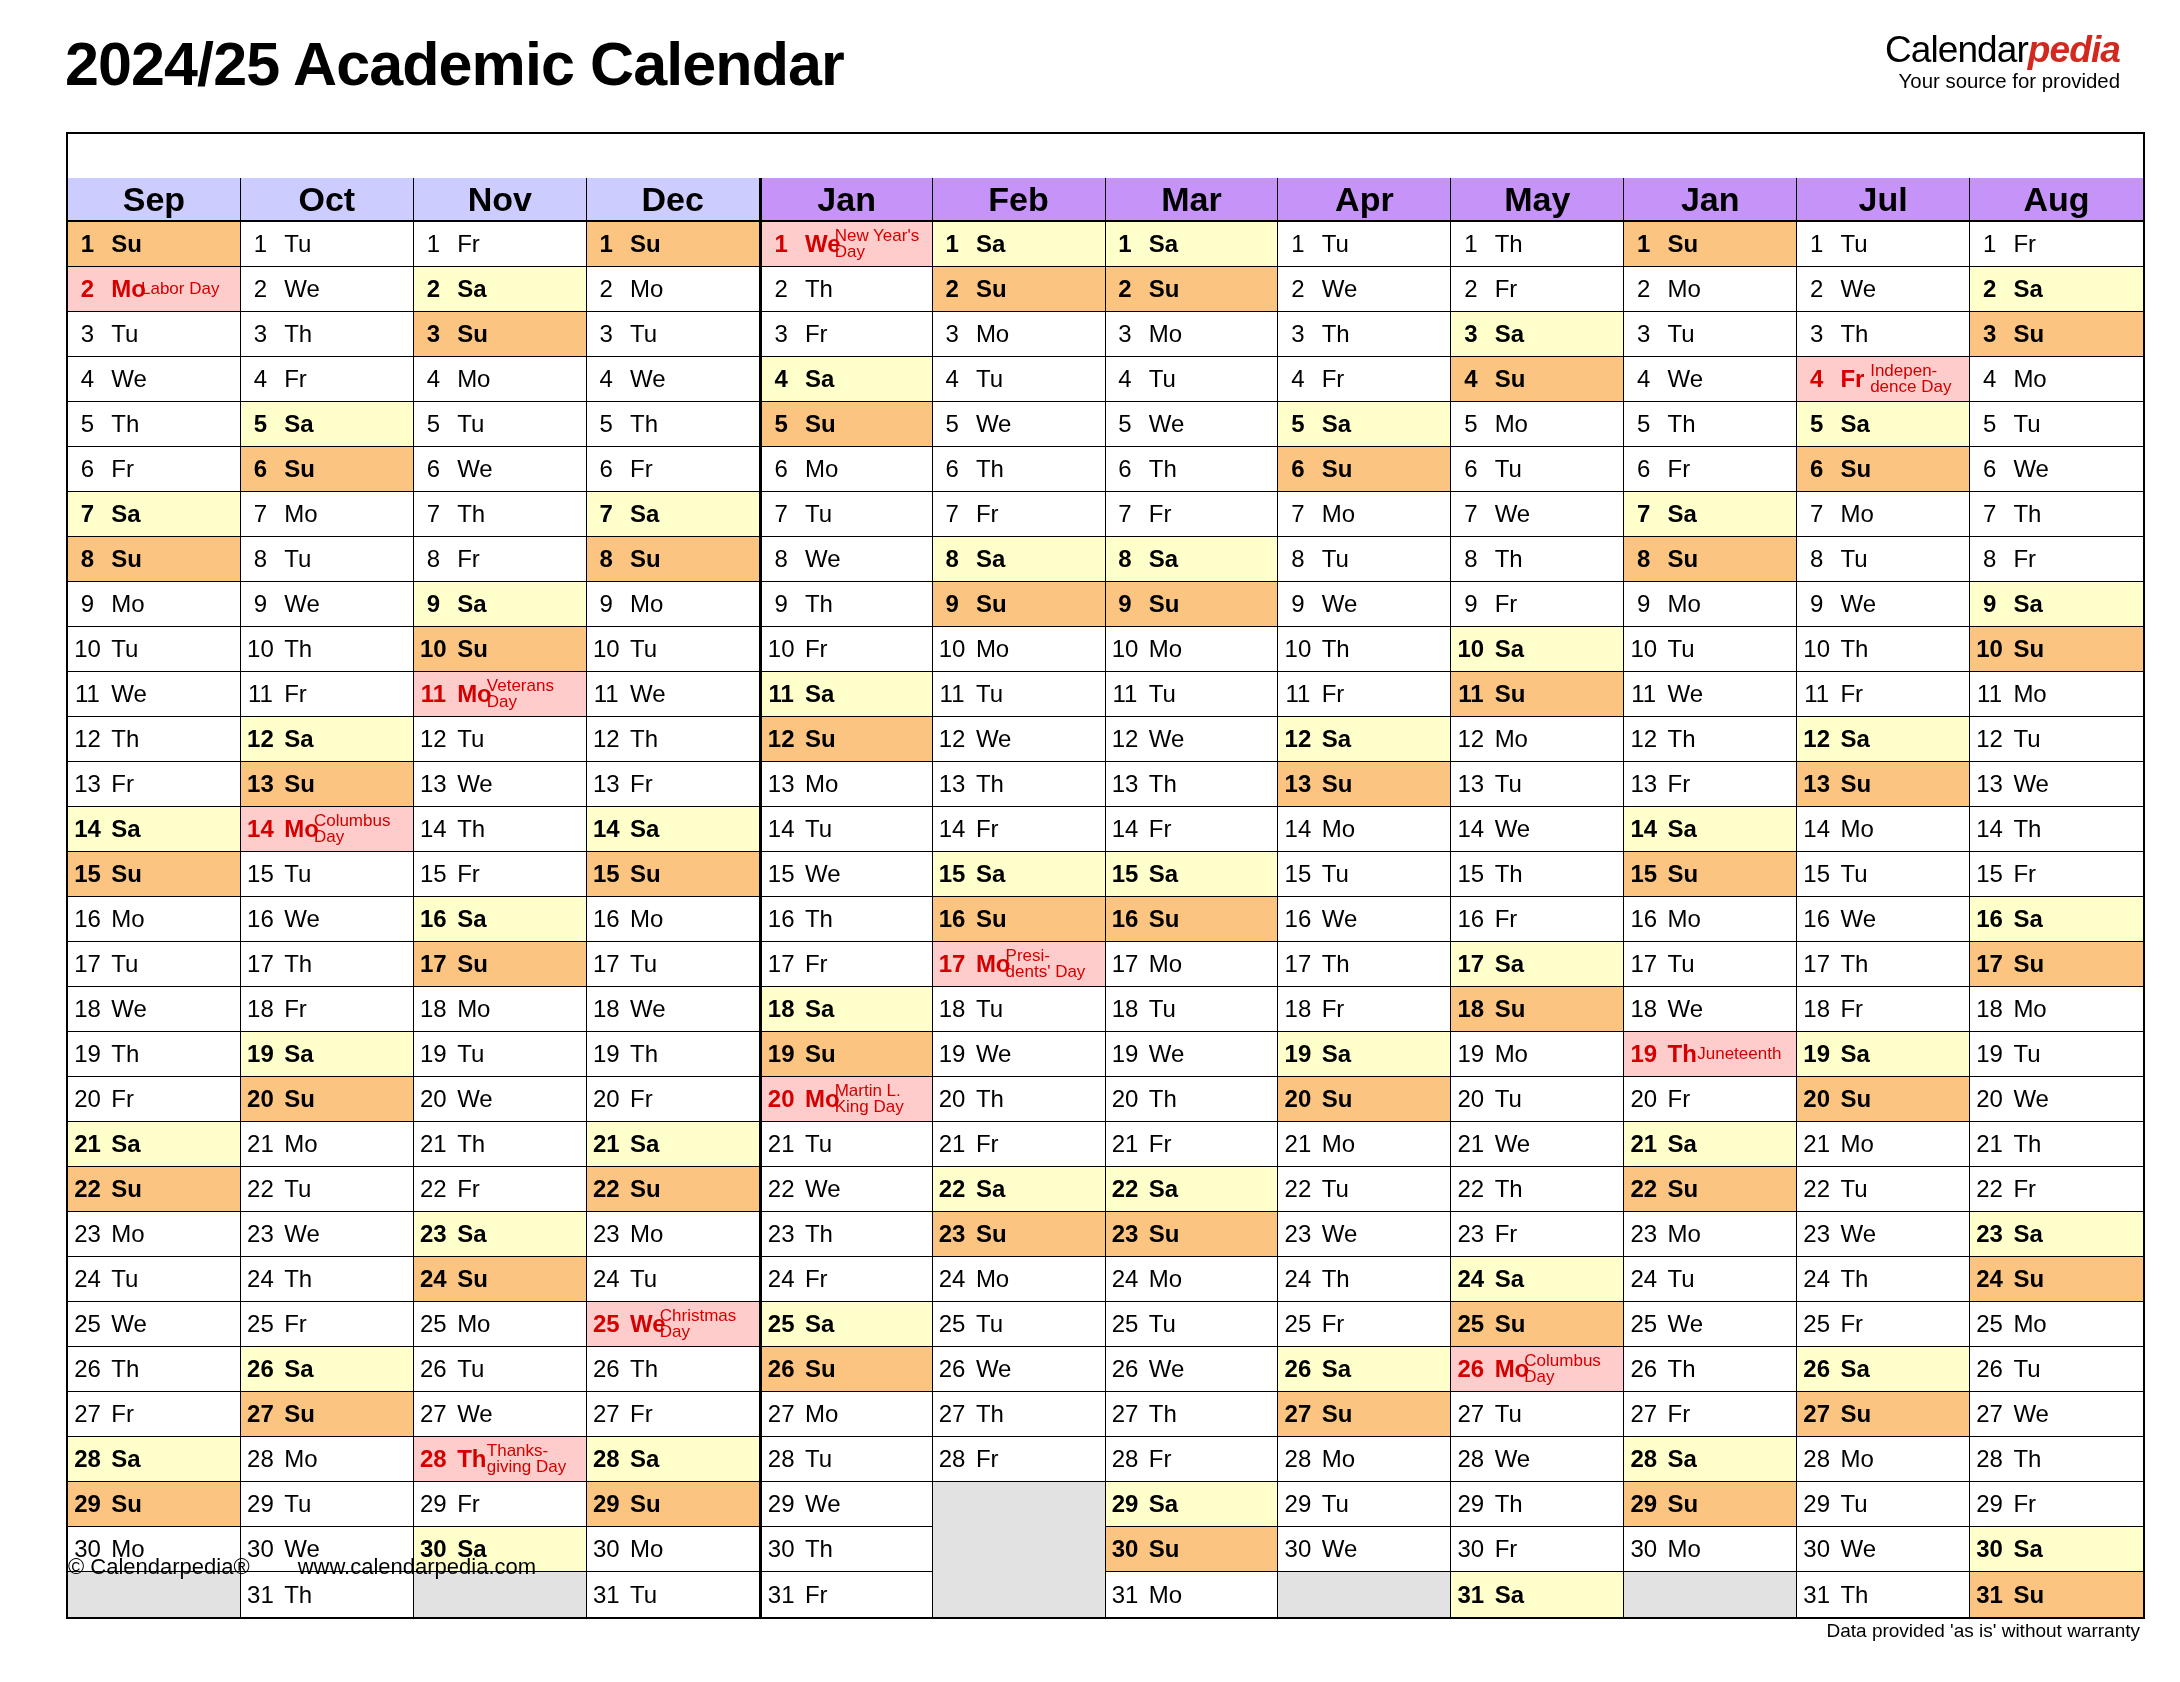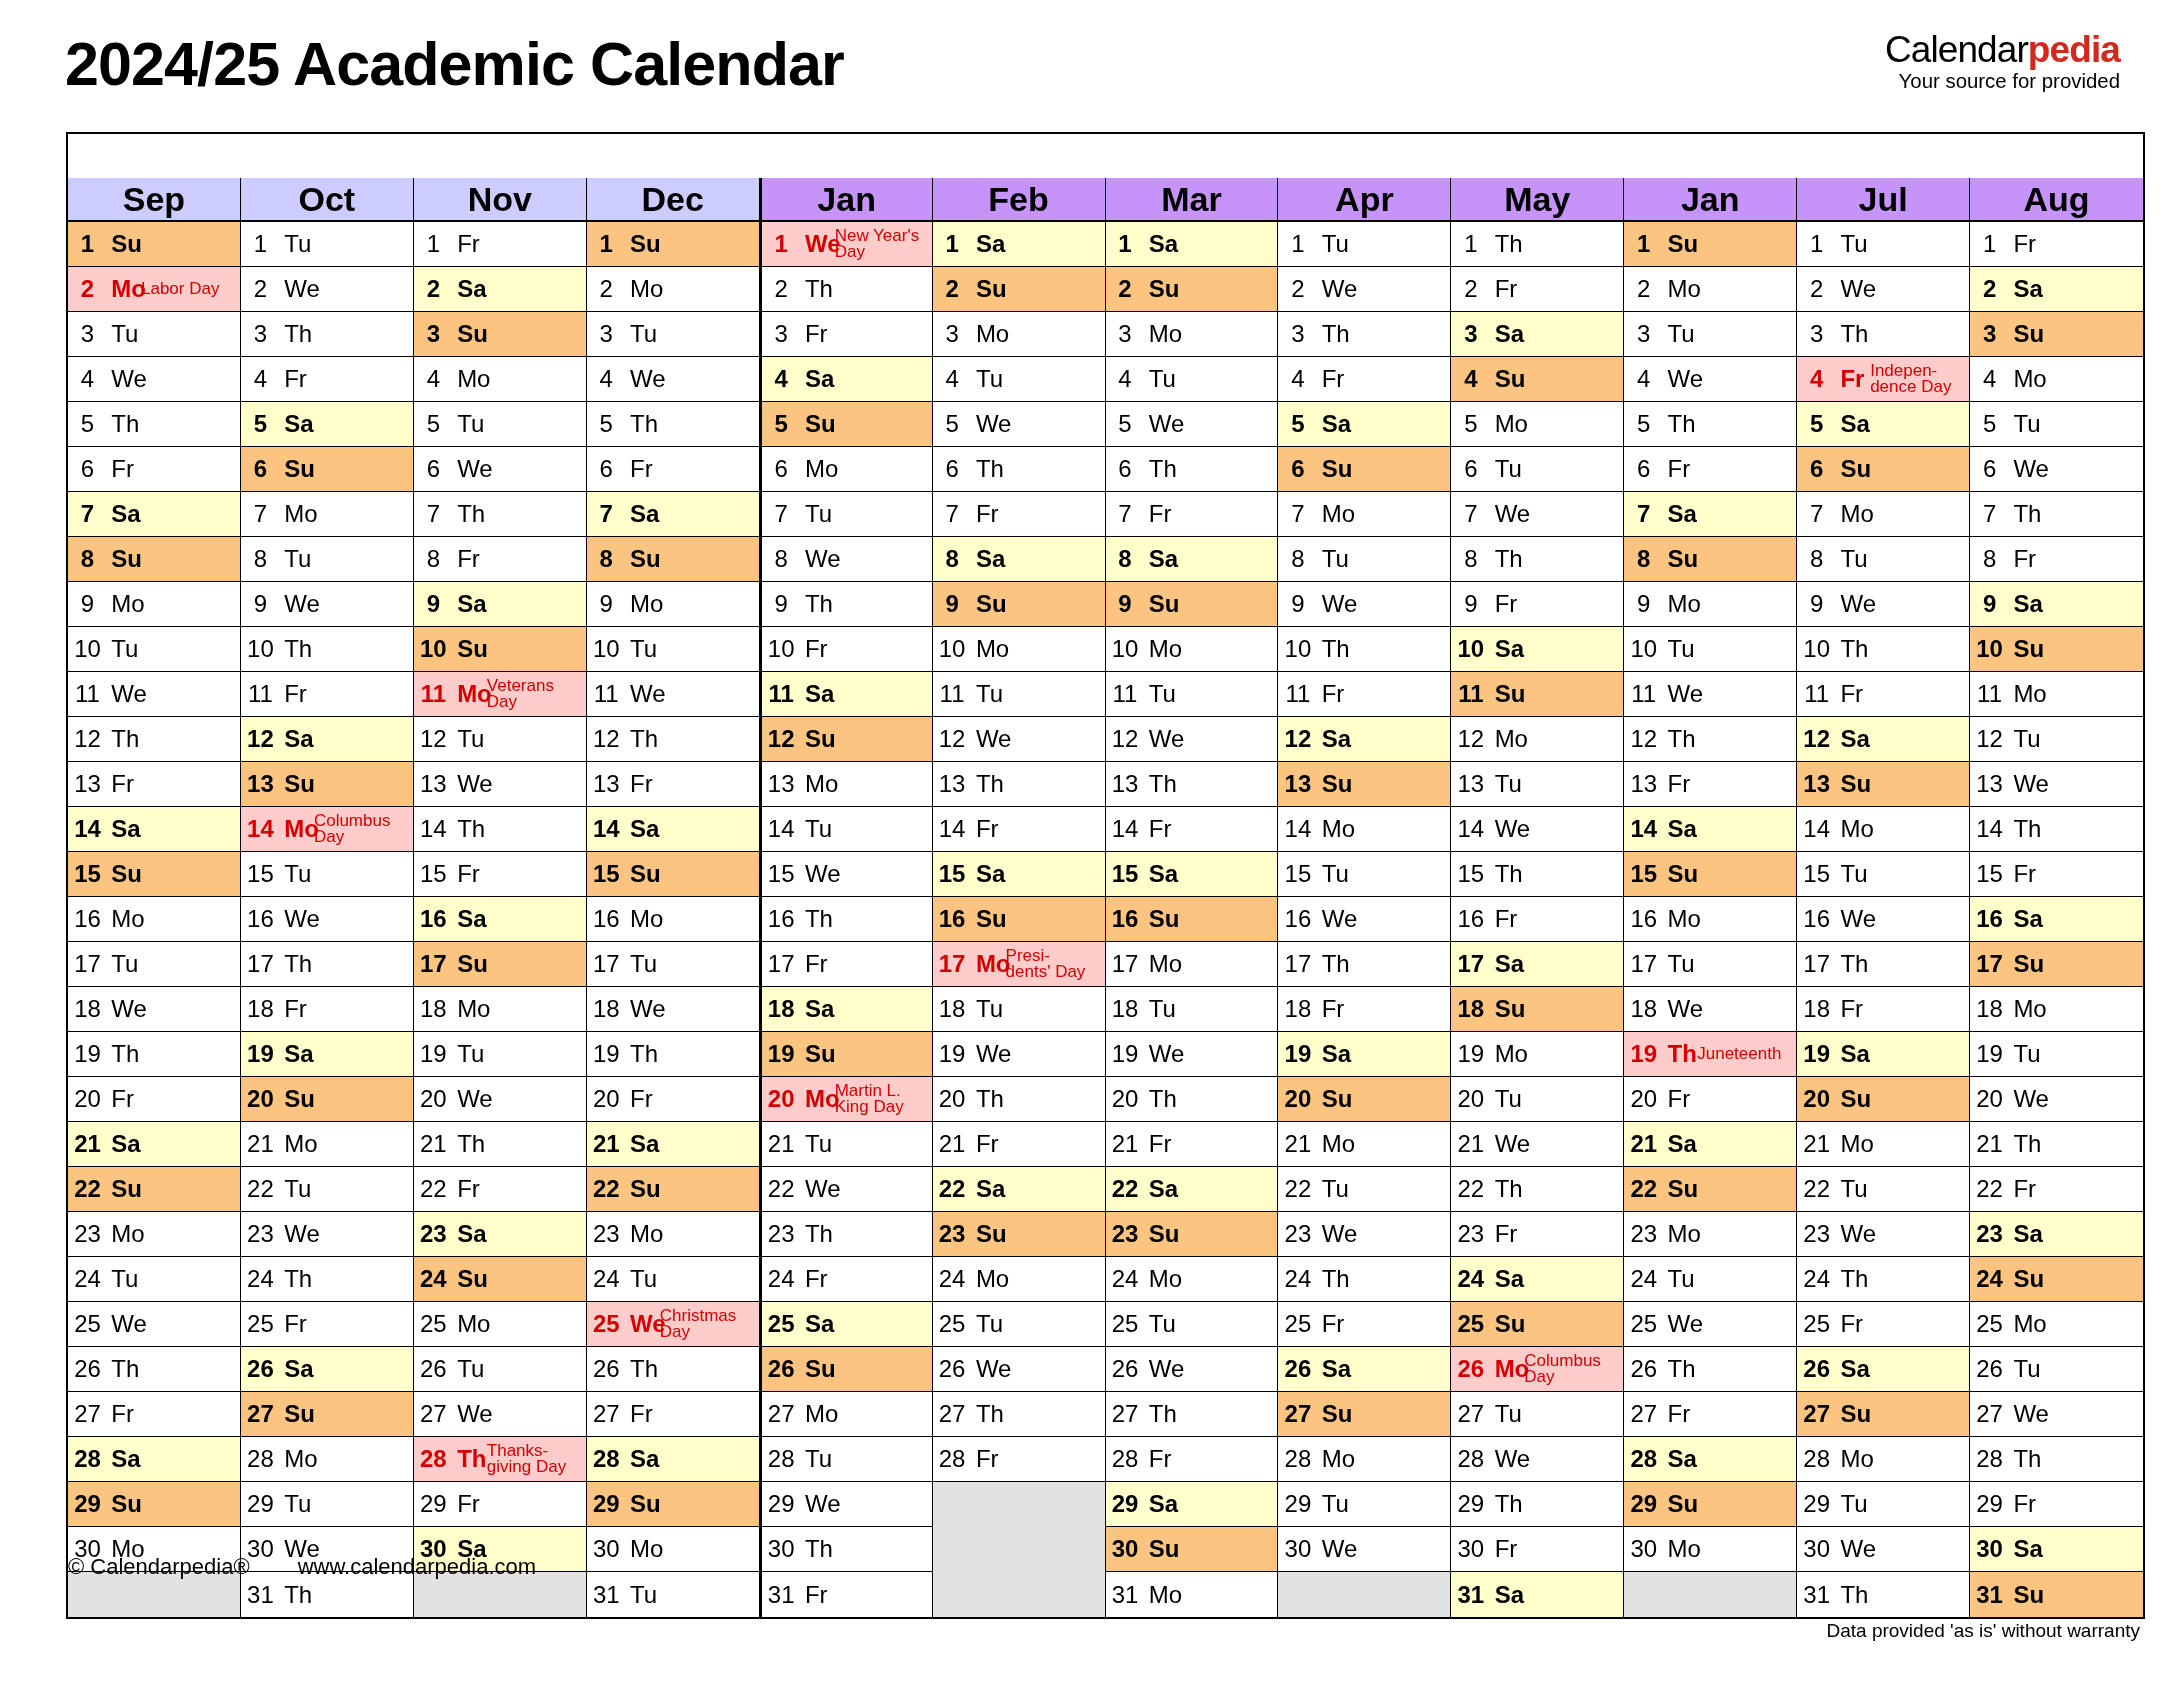--- a/index.html
+++ b/index.html
@@ -4,21 +4,21 @@
 <style>
   html,body{margin:0;padding:0;background:#fff;}
   .page{position:relative;width:2181px;height:1682px;background:#ffffff;
         font-family:"Liberation Sans",sans-serif;color:#000;overflow:hidden;}
 
   
   .title{position:absolute;left:65px;top:34px;font-size:61px;font-weight:bold;
          line-height:1;white-space:nowrap;letter-spacing:-0.9px;}
   .logo{position:absolute;right:61px;top:31px;text-align:right;line-height:1;}
   .logo-main{font-size:37px;letter-spacing:-0.9px;}
-  .logo-main .red{color:var(--logo-red,#d3281e);font-weight:bold;}
+  .logo-main .red{color:var(--logo-red,#d3281e);font-weight:bold;font-style:italic;}
   .logo-tag{font-size:20.4px;margin-top:3.4px;}
 
   
   .cal{position:absolute;left:66px;top:132px;width:2075px;
        border:2.6px solid #000;background:#fff;
        display:grid;
        grid-template-columns:repeat(12,1fr);
        grid-template-rows:44px 44px repeat(31,45px);}
 
   .ycell{display:flex;align-items:center;justify-content:center;

